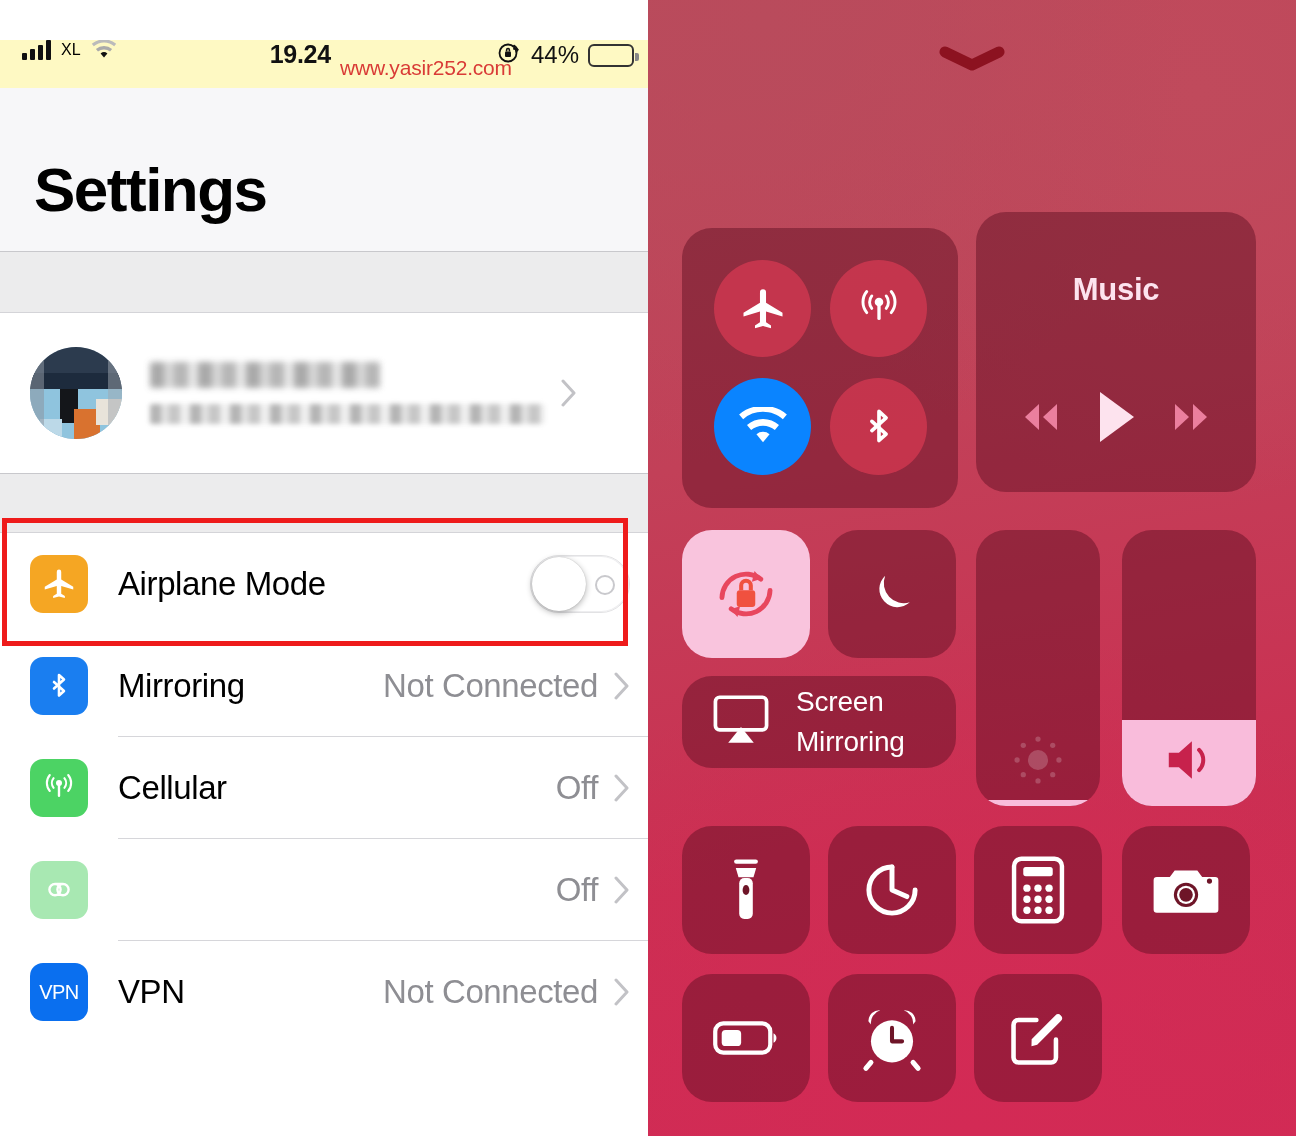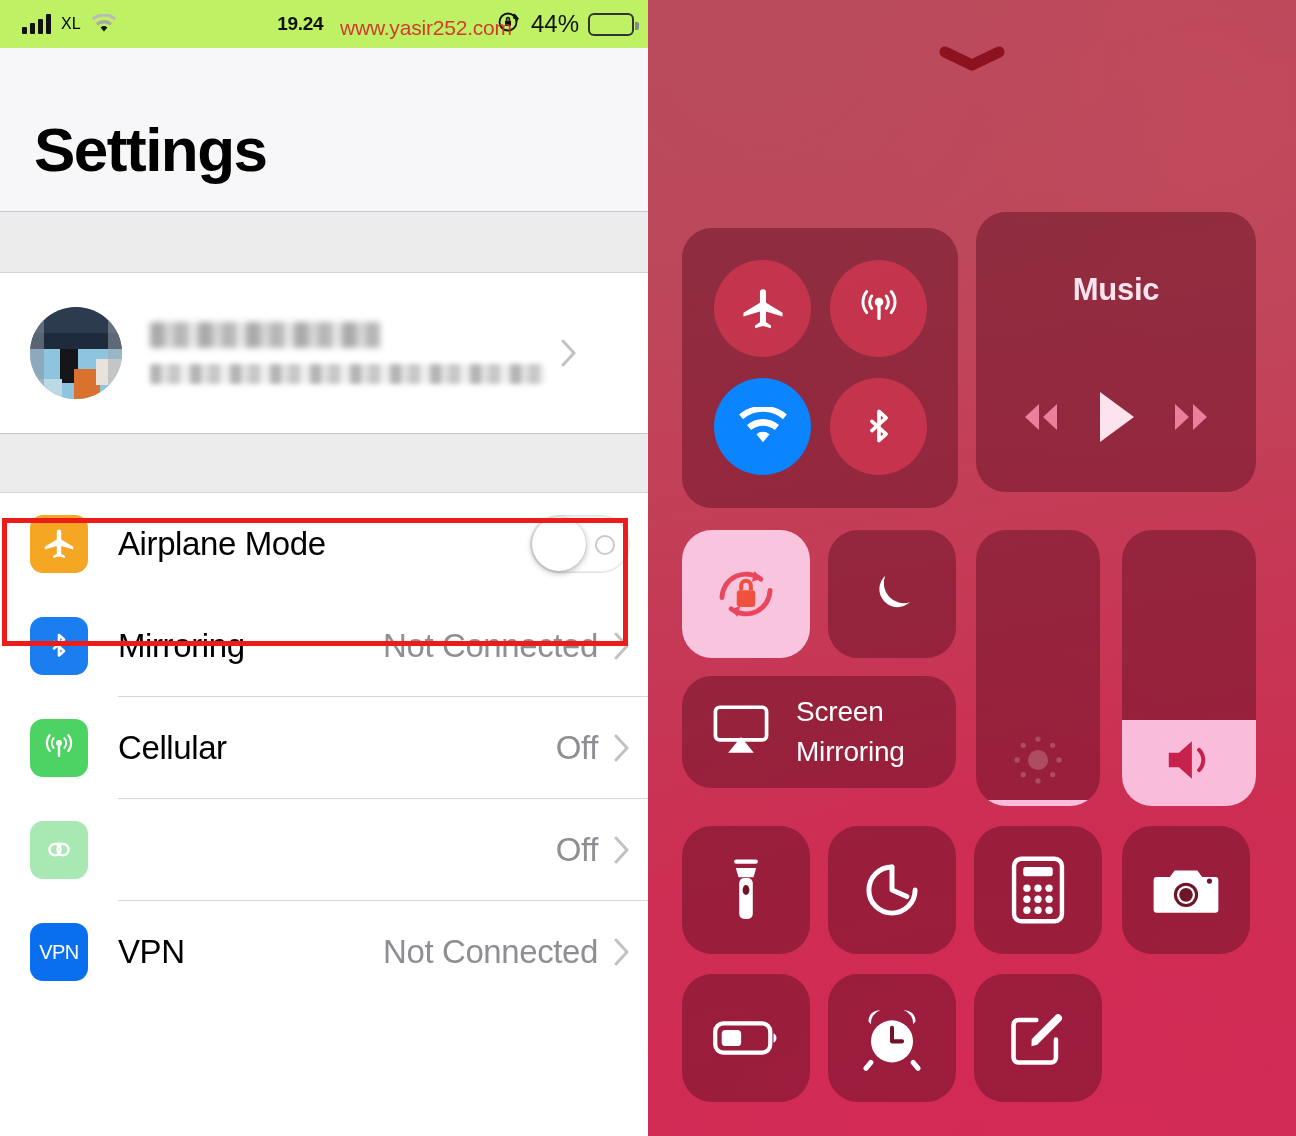--- a/index.html
+++ b/index.html
@@ -15,36 +15,37 @@
     position: relative;
     width: 648px; height: 1136px;
     background: #ffffff;
     overflow: hidden;
   }
 
   
   .statusbar {
     position: relative;
     height: 48px;
-    background: #bef264;
-    display: flex; align-items: center;
+    background: #fef9c3;
+    display: flex; align-items: flex-start;
     padding: 0 14px 0 22px;
+    margin-top: 40px;
   }
   .sb-left { display: flex; align-items: center; gap: 10px; }
   .sb-center { flex: 1; display: flex; justify-content: center; align-items: center; }
   .sb-right { display: flex; align-items: center; gap: 9px; }
 
   .signal-bars { display: flex; align-items: flex-end; gap: 3px; height: 20px; }
   .signal-bars i { display: block; width: 5px; background: #111; border-radius: 1px; }
   .signal-bars i:nth-child(1) { height: 7px; }
   .signal-bars i:nth-child(2) { height: 11px; }
   .signal-bars i:nth-child(3) { height: 15px; }
   .signal-bars i:nth-child(4) { height: 20px; }
   .wifi-sb { width: 26px; height: 20px; position: relative; }
-  .clock { font-size: 19px; font-weight: bold; color: #111; letter-spacing: -0.3px;
+  .clock { font-size: 25px; font-weight: bold; color: #111; letter-spacing: -0.3px;
            position: relative; left: -6px; }
   .watermark {
     position: absolute; left: 340px; top: 16px;
     font-size: 21px; color: #d62b2b; opacity: .92;
     letter-spacing: -0.2px; white-space: nowrap;
   }
   .pct { font-size: 24px; color: #111; }
   .battery {
     width: 46px; height: 23px; border: 2.5px solid #333; border-radius: 6px;
     position: relative; padding: 2.5px;
@@ -166,21 +167,21 @@
     color: #fde3ee; font-size: 31px; font-weight: bold; letter-spacing: -0.3px;
   }
   .music-ctrls {
     position: absolute; left: 0; right: 0; bottom: 42px;
     display: flex; align-items: center; justify-content: space-around; padding: 0 26px;
   }
 
   
   #t-rotate { left: 34px; top: 530px; width: 128px; height: 128px; }
   #t-dnd    { left: 180px; top: 530px; width: 128px; height: 128px; }
-  #t-mirror { left: 34px; top: 676px; width: 274px; height: 112px; }
+  #t-mirror { left: 34px; top: 676px; width: 274px; height: 92px; }
   .mirror-inner { display: flex; align-items: center; height: 100%; padding-left: 28px; gap: 24px; }
   .mirror-text { color: #fff; font-size: 28px; line-height: 1.42; letter-spacing: -0.2px; }
 
   
   #s-bright { left: 328px; top: 530px; width: 124px; height: 276px; overflow: hidden; }
   #s-vol    { left: 474px; top: 530px; width: 134px; height: 276px; overflow: hidden; }
   .slider-fill { position: absolute; left: 0; right: 0; bottom: 0; background: #f9bcdb; }
   .slider-icon {
     position: absolute; left: 0; right: 0; bottom: 0; height: 92px;
     display: flex; align-items: center; justify-content: center;

